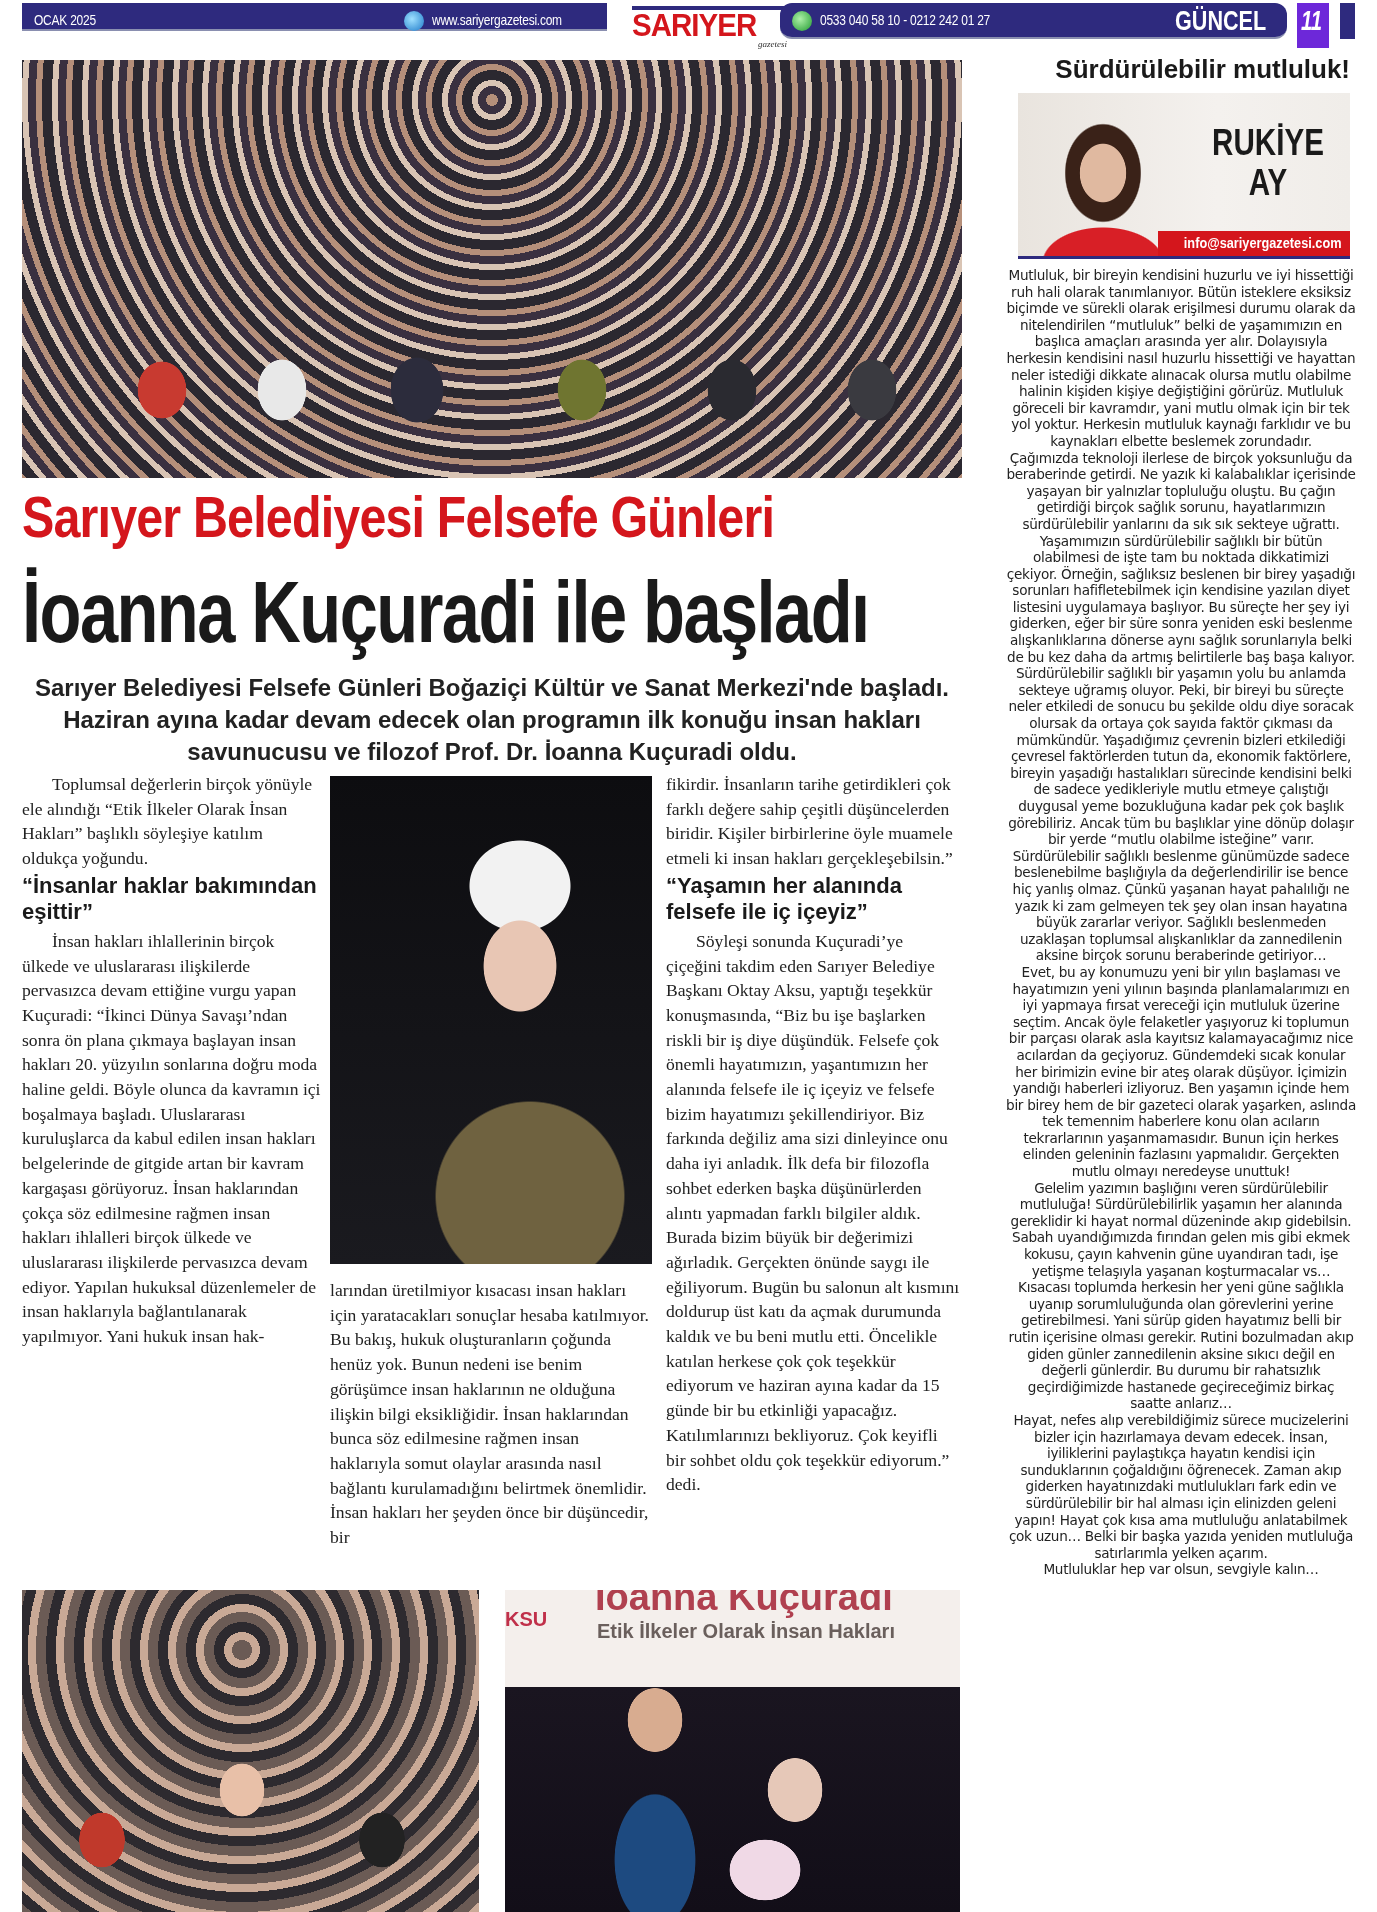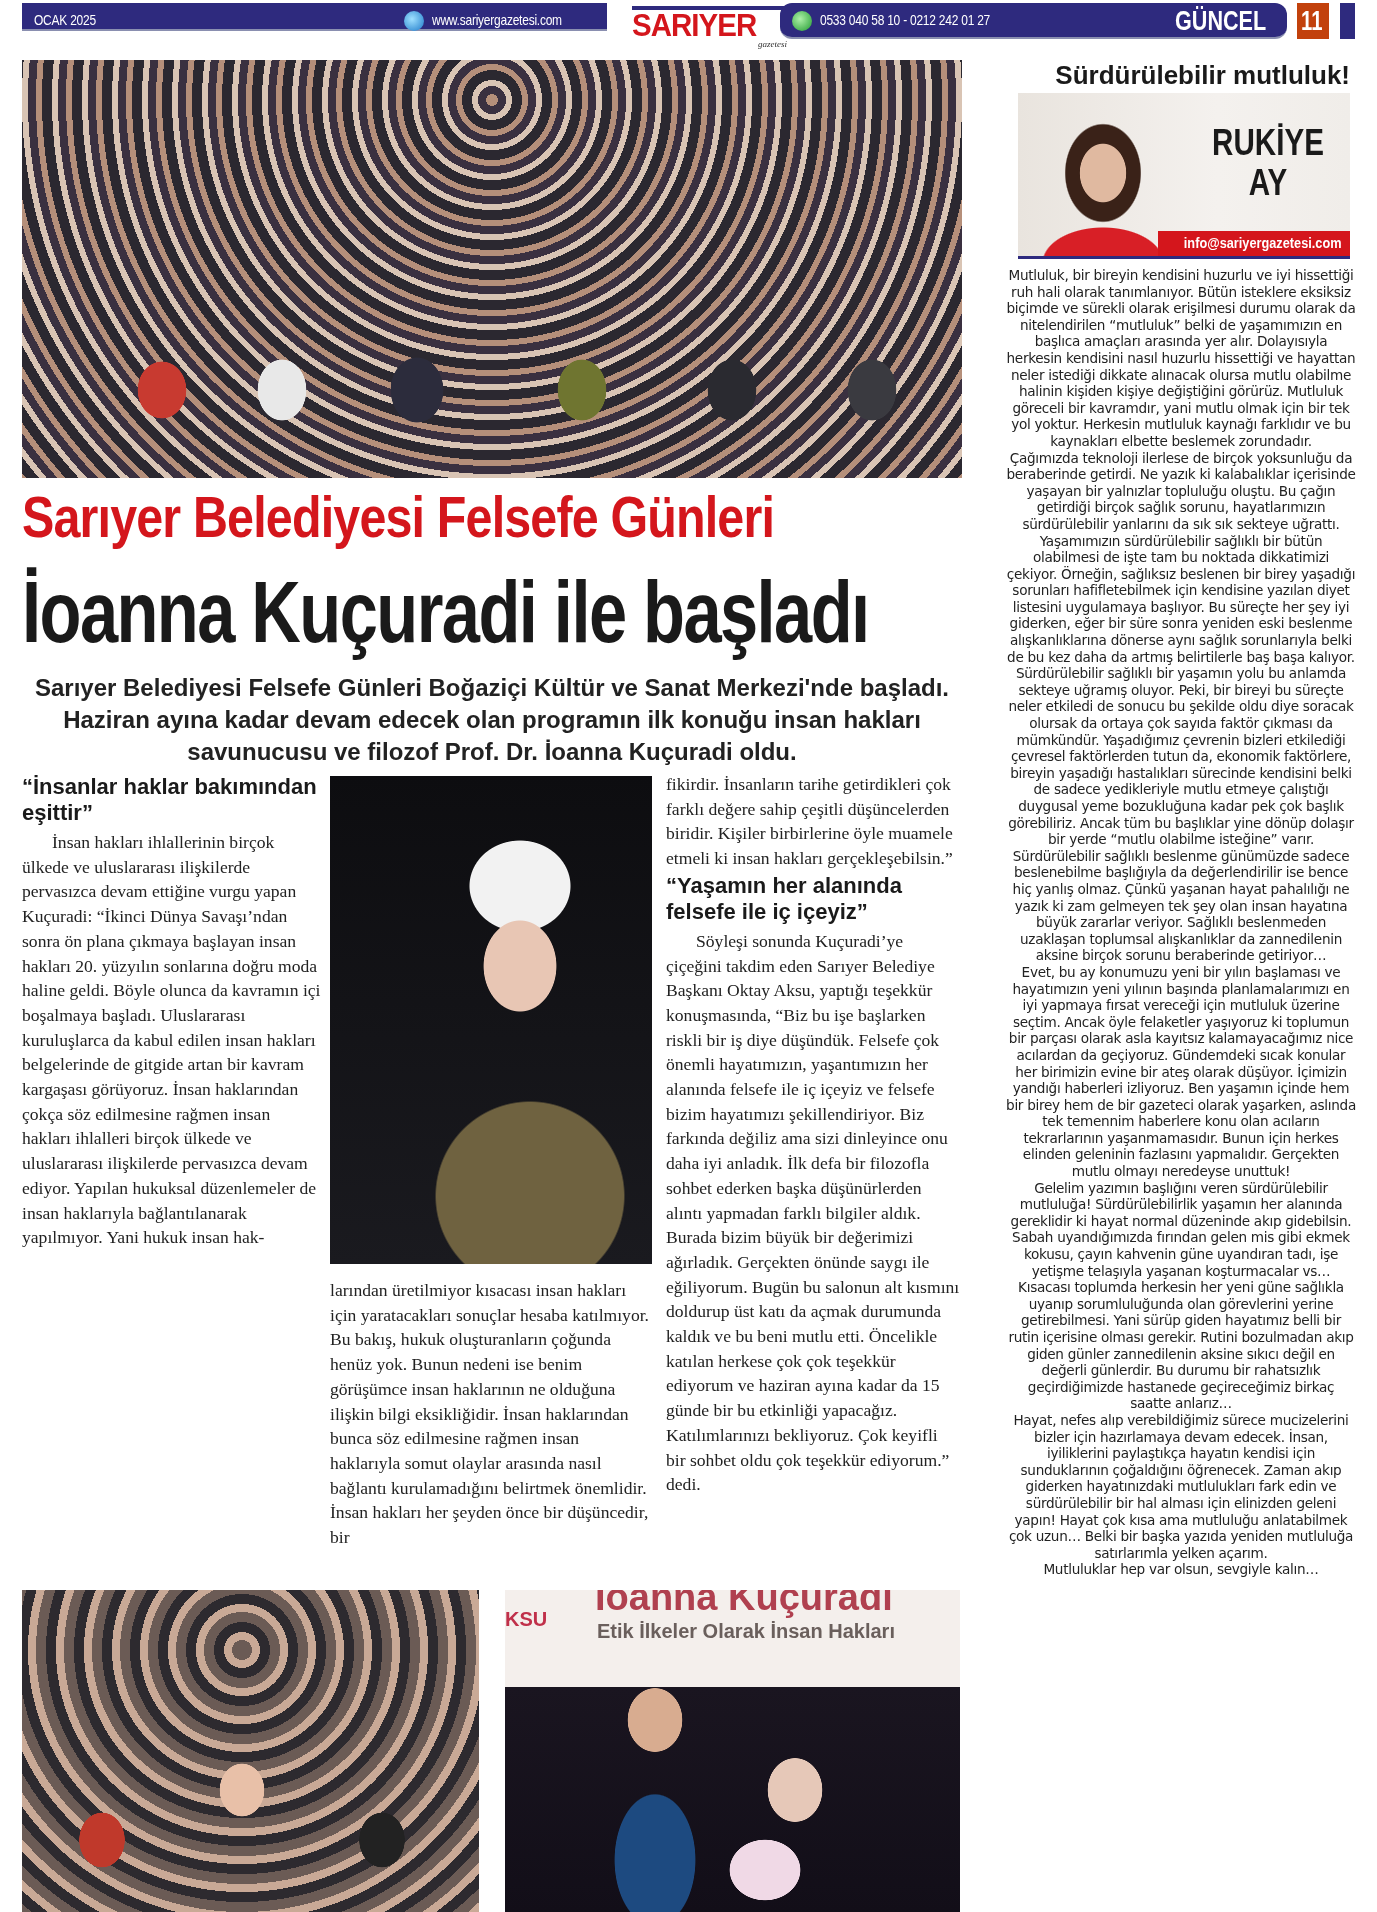--- a/index.html
+++ b/index.html
@@ -3,21 +3,21 @@
 <meta charset="utf-8">
 <style>
   * { box-sizing: border-box; margin: 0; padding: 0; }
   html, body { width: 1377px; height: 1912px; background: #ffffff; overflow: hidden; }
   body { position: relative; font-family: "Liberation Serif", serif; color: #1a1a1a; }
 
   
   .topbar { position: absolute; top: 3px; left: 22px; width: 1333px; height: 36px; }
   .bar-left { position: absolute; left: 0; top: 0; width: 585px; height: 28px; background: #2e2a7e; border-bottom: 2px solid #8a8fb0; }
   .bar-right { position: absolute; left: 758px; top: 0; width: 507px; height: 36px; background: #2e2a7e; border-bottom: 2px solid #8a8fb0; border-radius: 12px; }
-  .bar-page { position: absolute; left: 1275px; top: 0; width: 32px; height: 36px; background: #c2410c; }
+  .bar-page { position: absolute; left: 1275px; top: 0; width: 32px; height: 45px; background: #6d28d9; font-style: italic; }
   .bar-end { position: absolute; left: 1318px; top: 0; width: 15px; height: 36px; background: #2e2a7e; }
   .hdr-text { position: absolute; top: 8px; color: #fff; font-family: "Liberation Sans", sans-serif; font-size: 15px; letter-spacing: -0.3px; transform: scaleX(0.8); transform-origin: left center; white-space: nowrap; }
   .hdr-date { left: 12px; }
   .hdr-web { left: 410px; }
   .hdr-phone { left: 40px; }
   .hdr-section { position: absolute; left: 395px; top: 3px; color: #fff; font-family: "Liberation Sans", sans-serif; font-weight: 700; font-size: 27px; transform: scaleX(0.8); transform-origin: left center; }
   .hdr-pagenum { position: absolute; left: 4px; top: 3px; color: #fff; font-family: "Liberation Sans", sans-serif; font-weight: 700; font-size: 27px; transform: scaleX(0.75); transform-origin: left center; }
   .globe-icon { position: absolute; left: 382px; top: 8px; width: 20px; height: 20px; border-radius: 50%; background: radial-gradient(circle at 40% 40%, #9fe0ff, #1c79c9); }
   .whatsapp-icon { position: absolute; left: 12px; top: 8px; width: 20px; height: 20px; border-radius: 50%; background: radial-gradient(circle at 40% 40%, #aef0a8, #1f9a2f); }
   .logo { position: absolute; left: 610px; top: 3px; width: 155px; height: 44px; }
@@ -69,21 +69,21 @@
   
   .col { position: absolute; font-family: "Liberation Serif", serif; font-size: 17.6px; line-height: 24.7px; color: #222; text-align: left; }
   .col p { text-indent: 30px; }
   .col p.noindent { text-indent: 0; }
   .col1 { left: 22px; top: 772px; width: 300px; }
   .col2 { left: 330px; top: 1278px; width: 322px; }
   .col3 { left: 666px; top: 772px; width: 295px; }
   .subhead { font-family: "Liberation Sans", sans-serif; font-weight: 700; font-size: 22px; line-height: 26px; color: #1a1a1a; margin: 2px 0 4px; }
 
   
-  .col-title { position: absolute; left: 1012px; top: 54px; width: 338px; text-align: right; font-family: "Liberation Sans", sans-serif; font-weight: 700; font-size: 26px; color: #1a1a1a; margin-top: 6px; }
+  .col-title { position: absolute; left: 1012px; top: 54px; width: 338px; text-align: right; font-family: "Liberation Sans", sans-serif; font-weight: 700; font-size: 26px; color: #1a1a1a; }
   .author-box { position: absolute; left: 1018px; top: 93px; width: 332px; height: 166px; background: linear-gradient(90deg, #e9e4de 0%, #f4f1ee 60%, #f0ede9 100%); overflow: hidden; border-bottom: 3px solid #2e2a7e; }
   .author-photo { position: absolute; left: 10px; top: 10px; width: 150px; height: 160px;
     background:
       radial-gradient(ellipse 38px 48px at 75px 70px, #e0b9a0 60%, transparent 62%),
       radial-gradient(ellipse 62px 80px at 75px 70px, #3a2218 60%, transparent 62%),
       radial-gradient(ellipse 85px 50px at 75px 160px, #d81f26 70%, transparent 72%); }
   .author-name { position: absolute; left: 170px; top: 30px; width: 160px; text-align: center; font-family: "Liberation Sans", sans-serif; font-weight: 700; font-size: 37px; line-height: 40px; color: #1a1a1a; transform: scaleX(0.8); transform-origin: center top; }
   .author-email-bar { position: absolute; left: 140px; top: 138px; width: 192px; height: 25px; background: #d4161c; }
   .author-email { position: absolute; right: 8px; top: 3px; color: #fff; font-family: "Liberation Sans", sans-serif; font-size: 15px; font-weight: 700; transform: scaleX(0.85); transform-origin: right center; white-space: nowrap; }
   .col4 { position: absolute; left: 1006px; top: 267px; width: 350px; font-family: "DejaVu Sans", sans-serif; font-size: 13.6px; line-height: 16.6px; color: #222; text-align: center; letter-spacing: -0.3px; }
@@ -114,20 +114,21 @@
   <div class="bar-end"></div>
 </div>
 
 <div class="photo photo-main"></div>
 
 <div class="headline-red">Sarıyer Belediyesi Felsefe Günleri</div>
 <div class="headline-black">İoanna Kuçuradi ile başladı</div>
 <div class="deck">Sarıyer Belediyesi Felsefe Günleri Boğaziçi Kültür ve Sanat Merkezi'nde başladı. Haziran ayına kadar devam edecek olan programın ilk konuğu insan hakları savunucusu ve filozof Prof. Dr. İoanna Kuçuradi oldu.</div>
 
 <div class="col col1">
+  <p>Toplumsal değerlerin birçok yönüyle ele alındığı “Etik İlkeler Olarak İnsan Hakları” başlıklı söyleşiye katılım oldukça yoğundu.</p>
   <div class="subhead">“İnsanlar haklar bakımından eşittir”</div>
   <p>İnsan hakları ihlallerinin birçok ülkede ve uluslararası ilişkilerde pervasızca devam ettiğine vurgu yapan Kuçuradi: “İkinci Dünya Savaşı’ndan sonra ön plana çıkmaya başlayan insan hakları 20. yüzyılın sonlarına doğru moda haline geldi. Böyle olunca da kavramın içi boşalmaya başladı. Uluslararası kuruluşlarca da kabul edilen insan hakları belgelerinde de gitgide artan bir kavram kargaşası görüyoruz. İnsan haklarından çokça söz edilmesine rağmen insan hakları ihlalleri birçok ülkede ve uluslararası ilişkilerde pervasızca devam ediyor. Yapılan hukuksal düzenlemeler de insan haklarıyla bağlantılanarak yapılmıyor. Yani hukuk insan hak-</p>
 </div>
 
 <div class="photo photo-portrait"></div>
 
 <div class="col col2">
   <p class="noindent">larından üretilmiyor kısacası insan hakları için yaratacakları sonuçlar hesaba katılmıyor. Bu bakış, hukuk oluşturanların çoğunda henüz yok. Bunun nedeni ise benim görüşümce insan haklarının ne olduğuna ilişkin bilgi eksikliğidir. İnsan haklarından bunca söz edilmesine rağmen insan haklarıyla somut olaylar arasında nasıl bağlantı kurulamadığını belirtmek önemlidir. İnsan hakları her şeyden önce bir düşüncedir, bir</p>
 </div>
 

